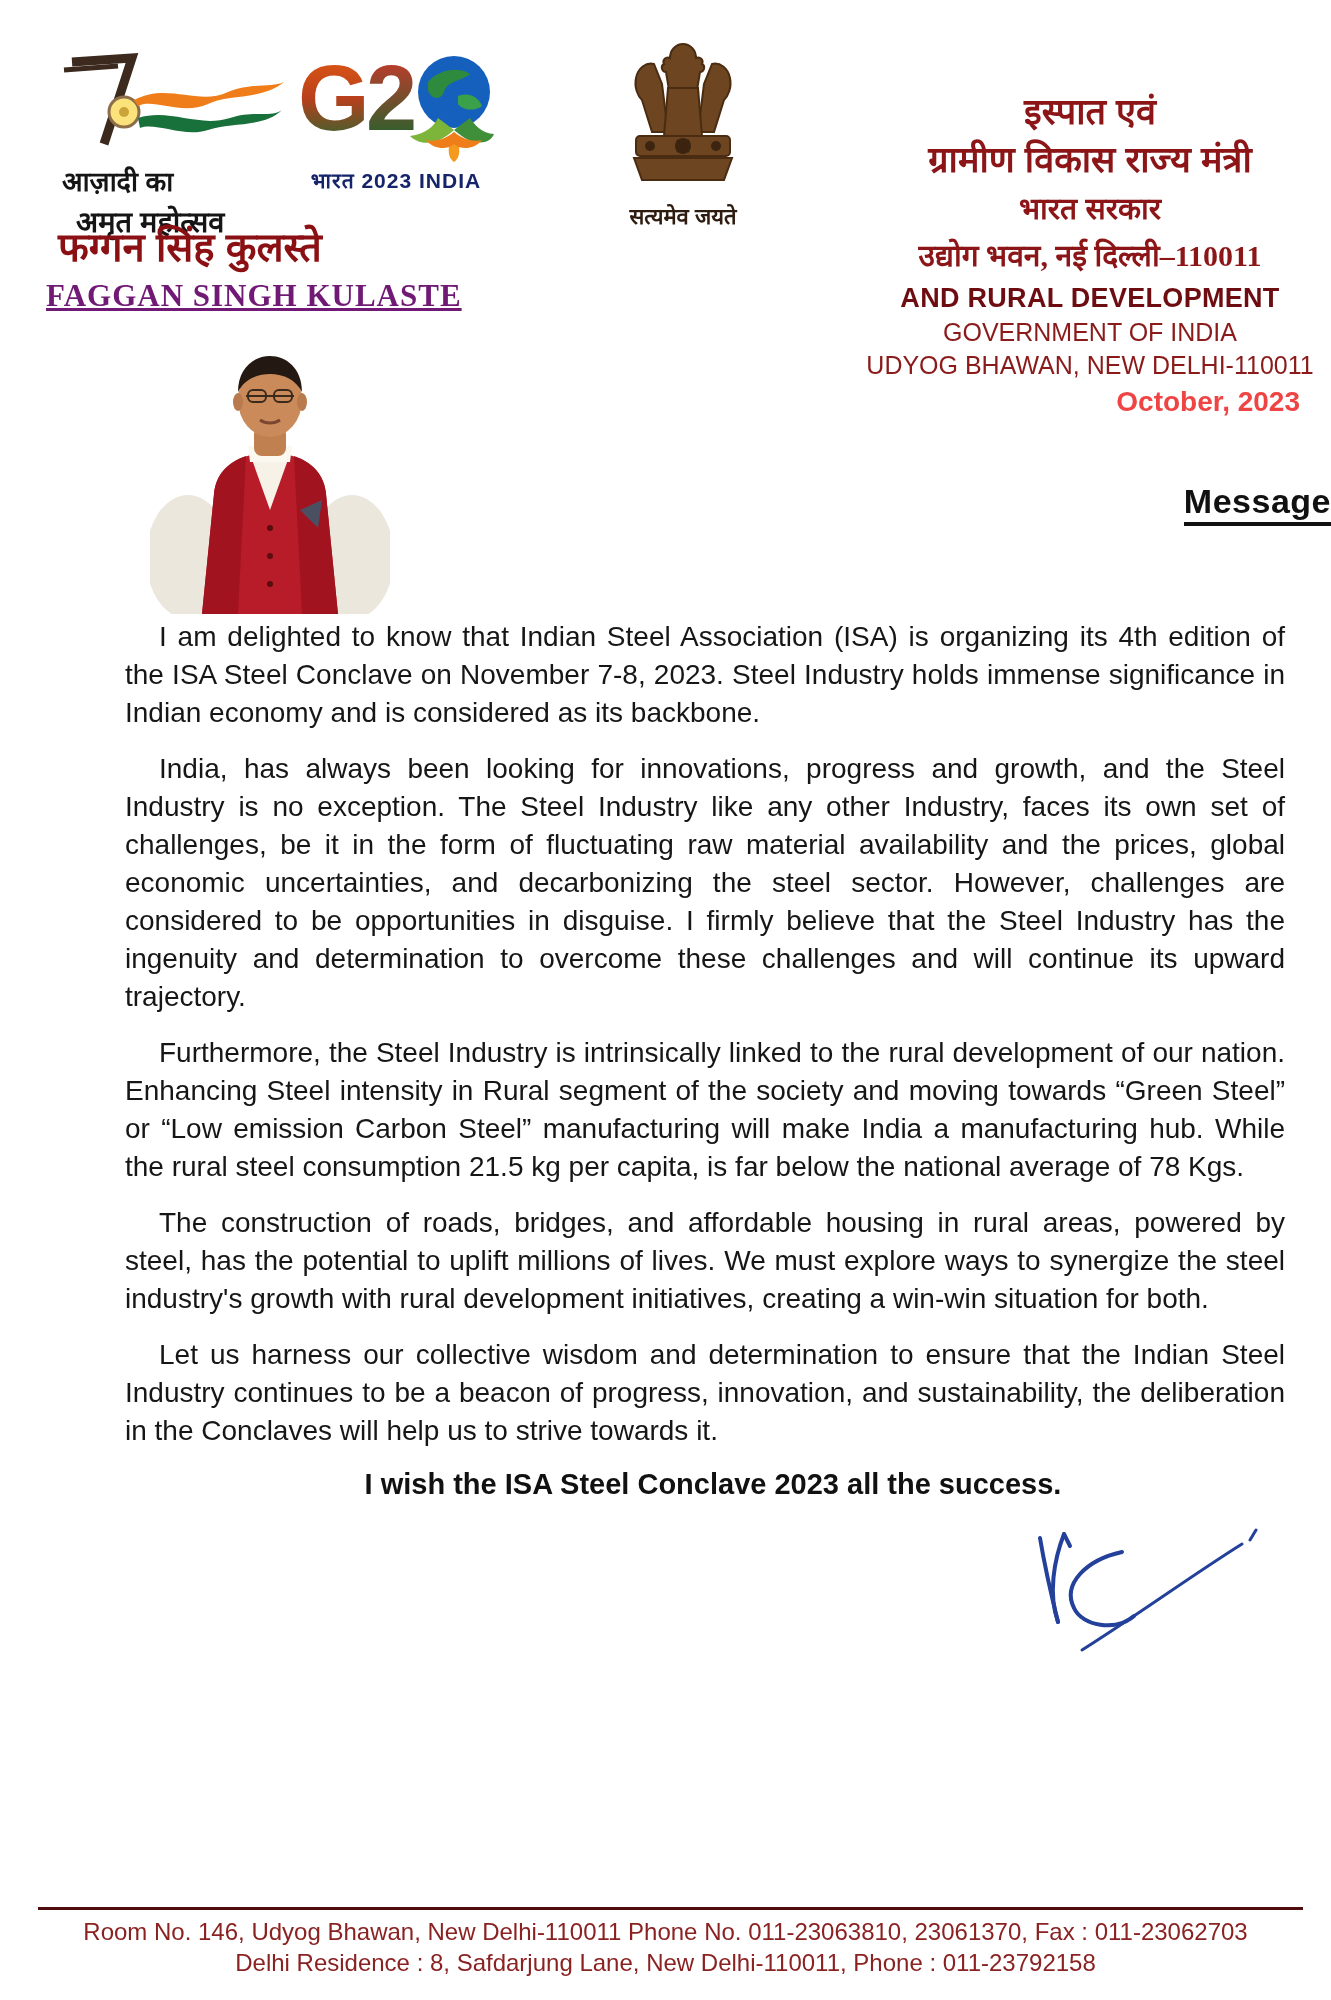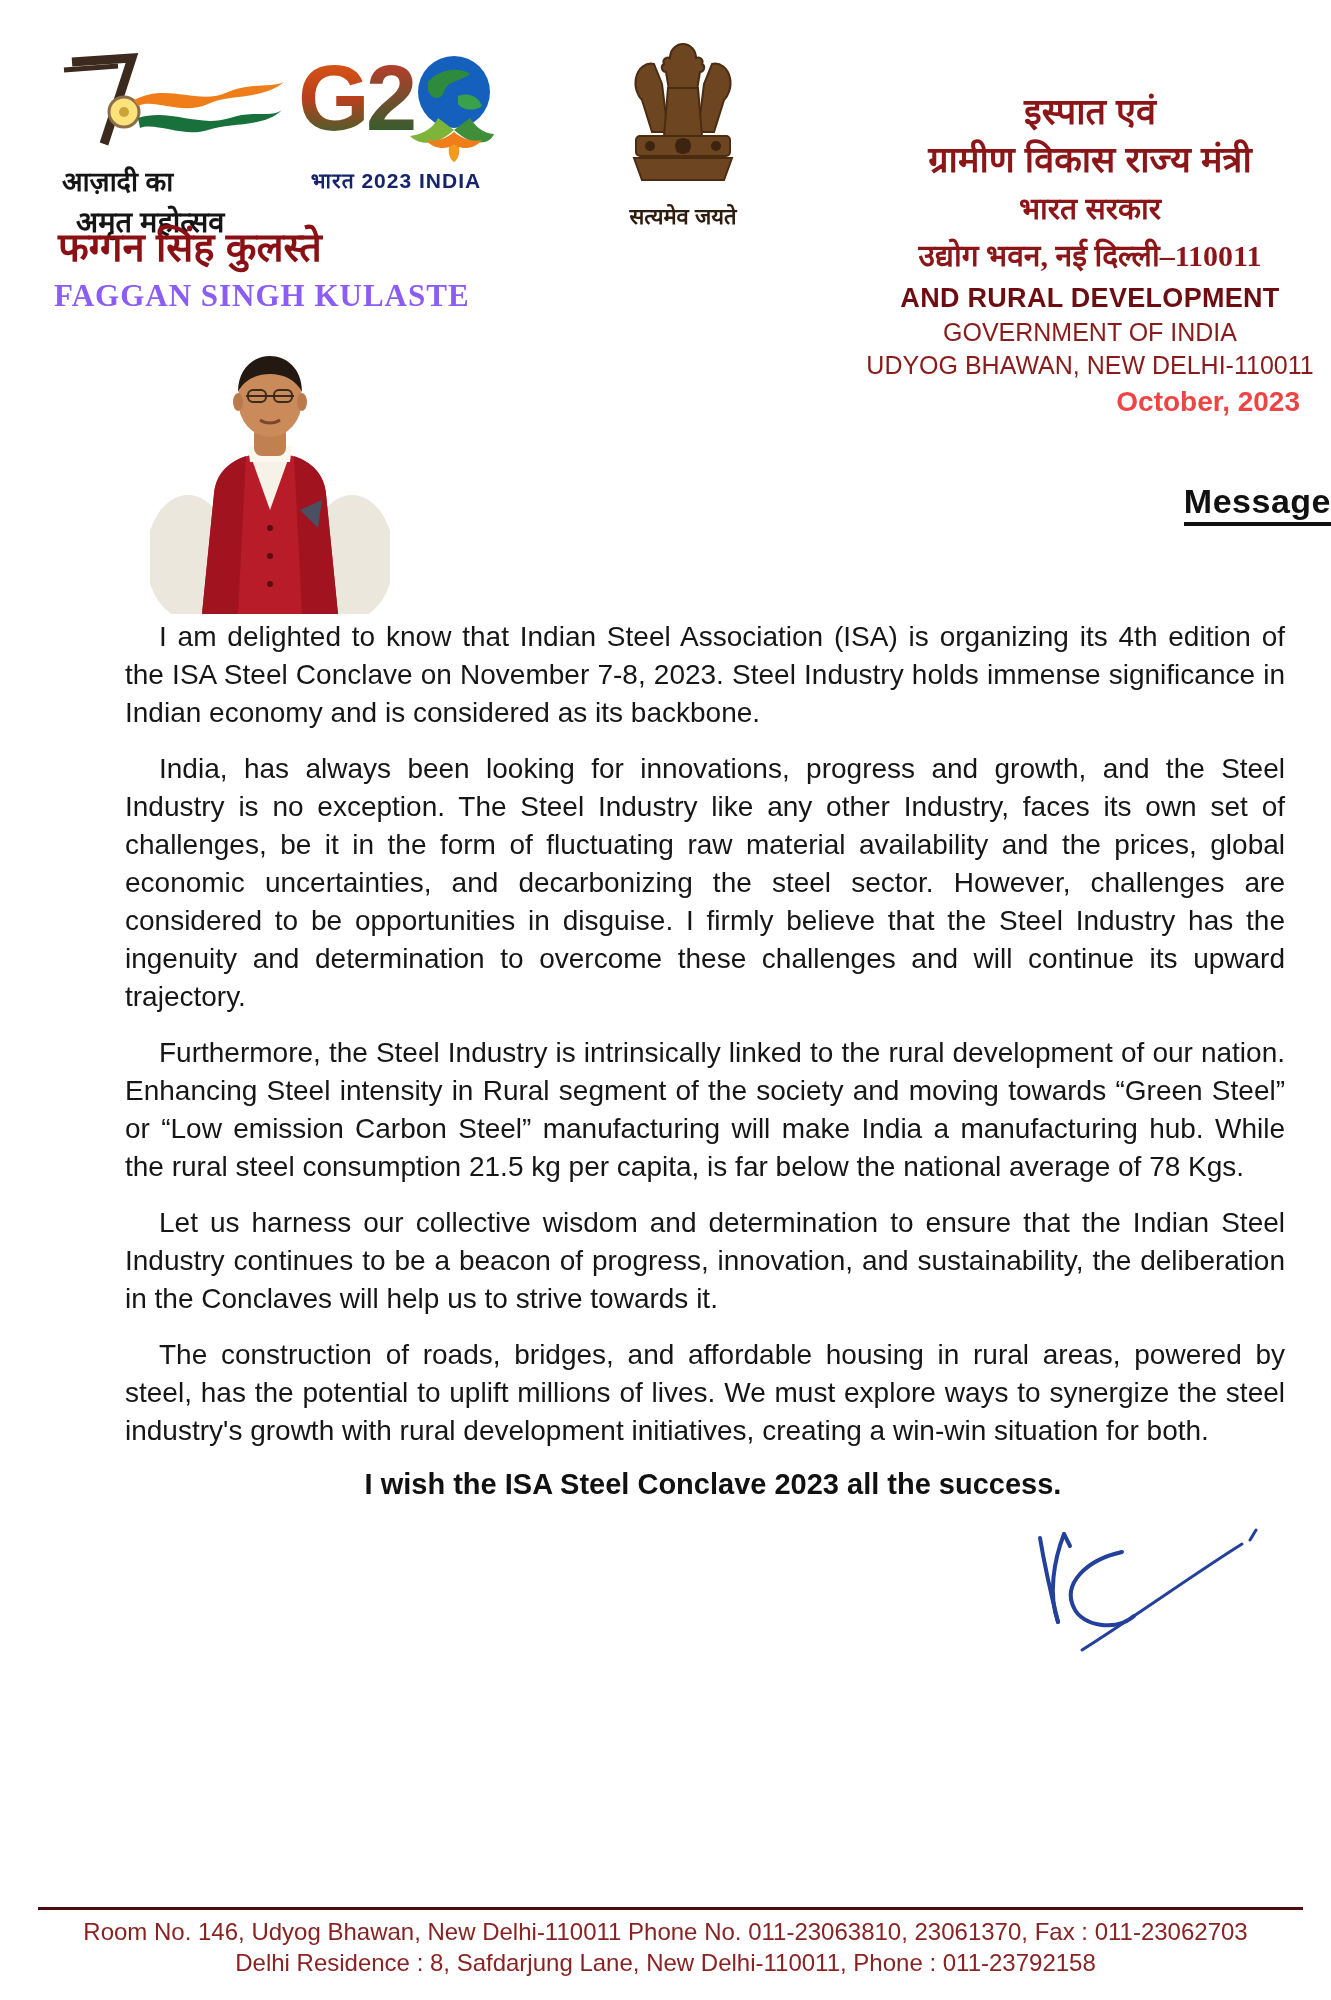--- a/index.html
+++ b/index.html
@@ -8,22 +8,22 @@
     font-family:"Liberation Sans","DejaVu Sans",sans-serif;color:#141414;
     overflow:hidden;margin:0 auto;
   }
   
   .azadi{position:absolute;left:58px;top:48px;width:240px;text-align:left;}
   .azadi .dev1{font-size:27px;font-weight:bold;color:#151515;margin-top:-6px;padding-left:4px;}
   .azadi .dev2{font-size:29px;font-weight:bold;color:#151515;padding-left:18px;margin-top:2px;}
   .g20{position:absolute;left:296px;top:52px;width:200px;text-align:center;}
   .g20 .caption{font-size:21px;font-weight:bold;color:#16246b;margin-top:-2px;letter-spacing:1px;}
   .name-hi{position:absolute;left:58px;top:218px;width:420px;font-size:40px;font-weight:bold;color:#8a1013;}
-  .name-en{position:absolute;left:54px;top:278px;width:440px;font-family:"Liberation Serif","DejaVu Serif",serif;
-           font-size:31px;font-weight:bold;color:#8b5cf6;letter-spacing:1px;}
+  .name-en{position:absolute;left:46px;top:278px;width:440px;font-family:"Liberation Serif","DejaVu Serif",serif;
+           font-size:31px;font-weight:bold;color:#701a75;letter-spacing:1px;text-decoration:underline;}
   .photo{position:absolute;left:150px;top:342px;width:240px;height:272px;}
   
   .emblem{position:absolute;left:598px;top:36px;width:170px;text-align:center;}
   .emblem .motto{font-size:22px;font-weight:bold;color:#2f1c10;margin-top:2px;}
   
   .rblock{position:absolute;left:832px;top:90px;width:516px;text-align:center;}
   .rblock .h1{font-size:36px;font-weight:bold;color:#8b1517;line-height:44px;}
   .rblock .h2{font-size:36px;font-weight:bold;color:#8b1517;line-height:52px;}
   .rblock .h3{font-size:30px;font-weight:bold;color:#8b1517;line-height:46px;}
   .rblock .h4{font-size:30px;font-weight:bold;color:#8b1517;line-height:48px;font-family:Liberation Serif, serif;}
@@ -155,22 +155,22 @@
   </div>
 
   <div class="title">
     <span>Message</span>
   </div>
 
   <div class="body">
     <p>I am delighted to know that Indian Steel Association (ISA) is organizing its 4th edition of the ISA Steel Conclave on November 7-8, 2023. Steel Industry holds immense significance in Indian economy and is considered as its backbone.</p>
     <p>India, has always been looking for innovations, progress and growth, and the Steel Industry is no exception. The Steel Industry like any other Industry, faces its own set of challenges, be it in the form of fluctuating raw material availability and the prices, global economic uncertainties, and decarbonizing the steel sector. However, challenges are considered to be opportunities in disguise. I firmly believe that the Steel Industry has the ingenuity and determination to overcome these challenges and will continue its upward trajectory.</p>
     <p>Furthermore, the Steel Industry is intrinsically linked to the rural development of our nation. Enhancing Steel intensity in Rural segment of the society and moving towards “Green Steel” or “Low emission Carbon Steel” manufacturing will make India a manufacturing hub. While the rural steel consumption 21.5 kg per capita, is far below the national average of 78 Kgs.</p>
+    <p>The construction of roads, bridges, and affordable housing in rural areas, powered by steel, has the potential to uplift millions of lives. We must explore ways to synergize the steel industry's growth with rural development initiatives, creating a win-win situation for both.</p>
     <p>Let us harness our collective wisdom and determination to ensure that the Indian Steel Industry continues to be a beacon of progress, innovation, and sustainability, the deliberation in the Conclaves will help us to strive towards it.</p>
-    <p>The construction of roads, bridges, and affordable housing in rural areas, powered by steel, has the potential to uplift millions of lives. We must explore ways to synergize the steel industry's growth with rural development initiatives, creating a win-win situation for both.</p>
     <div class="closing">I wish the ISA Steel Conclave 2023 all the success.</div>
   </div>
 
   <div class="sig">
     <svg width="278" height="150" viewBox="0 0 278 150">
       <g fill="none" stroke="#23409a" stroke-width="4" stroke-linecap="round">
         <path d="M22 10 C26 34 34 70 40 94"></path>
         <path d="M46 6 C36 32 30 66 40 94"></path>
         <path d="M46 6 L52 18"></path>
         <path d="M104 24 C68 32 44 56 56 80 C64 98 98 104 116 88"></path>

